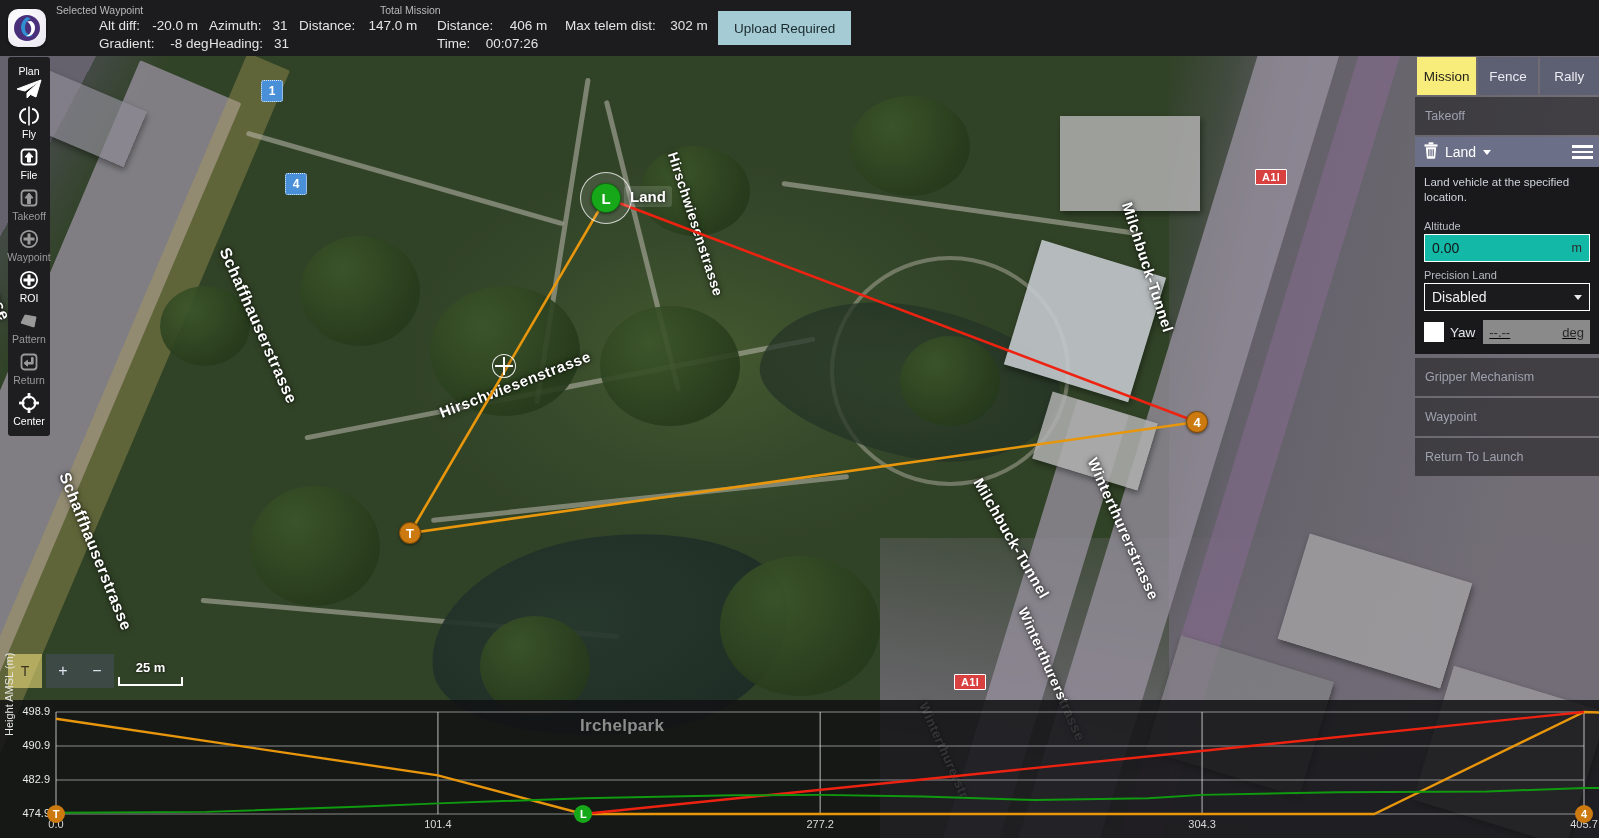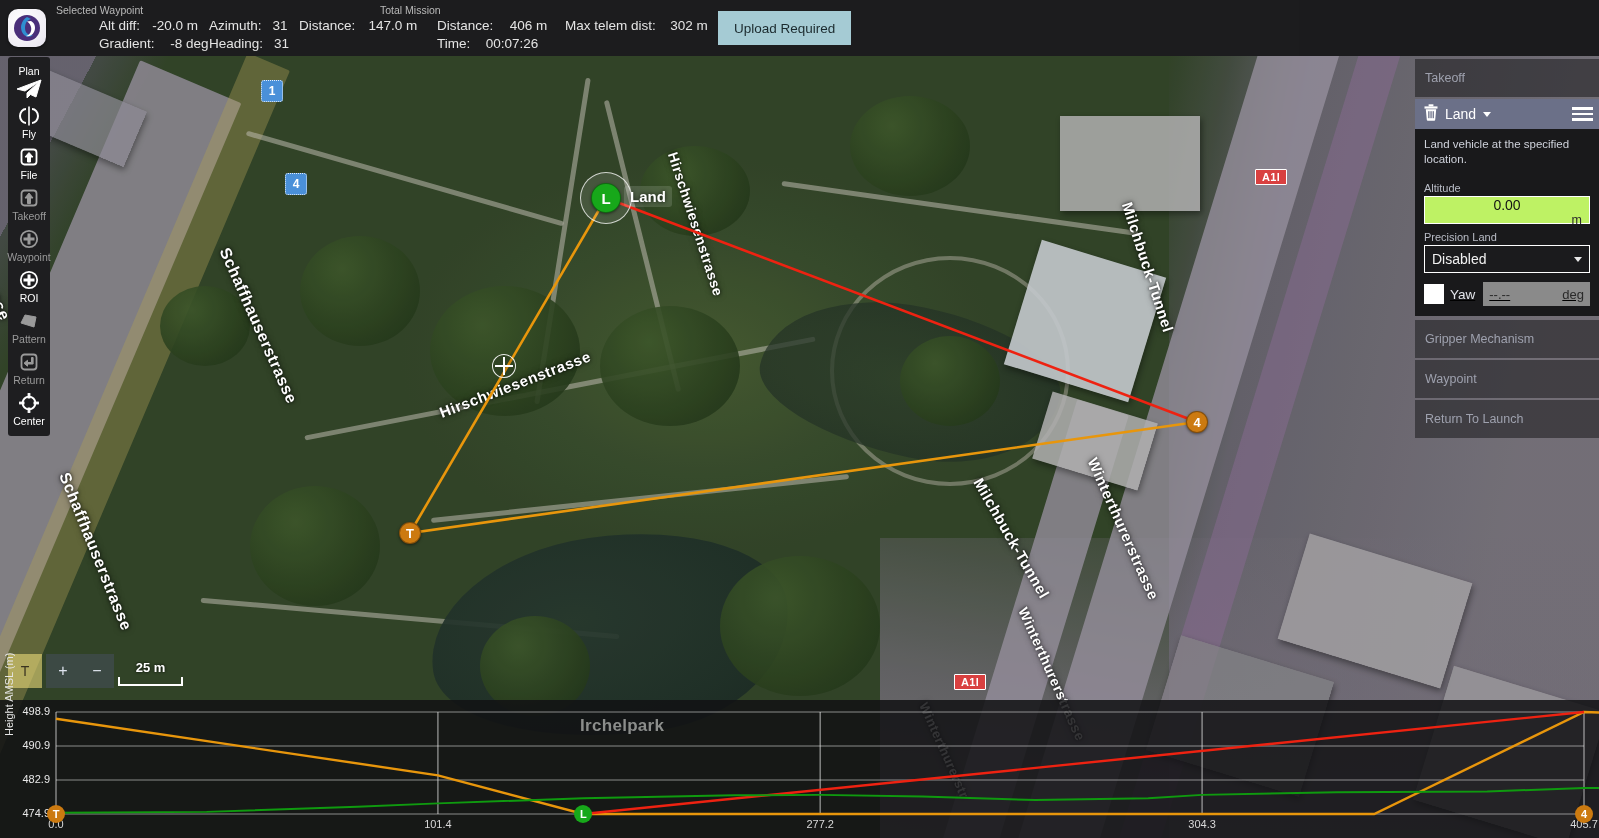--- a/index.html
+++ b/index.html
@@ -216,23 +216,23 @@
     border-top:5px solid #ffffff; margin-left:1px;
   }
   #land-hamb { margin-left:auto; display:flex; flex-direction:column; gap:3px; }
   #land-hamb i { display:block; width:21px; height:2.5px; background:#fff; }
 
   #land-body { background:#19191b; padding: 8px 9px 10px; }
   .descline { color:#cfd2db; font-size:11.5px; line-height:14.5px; }
   .descgap { height:9px; }
   .fieldlabel { color:#b9bcc6; font-size:11px; margin: 7px 0 2px; }
   .textfield {
-    height:28px; background:#bef264; border:1px solid #ffffff;
+    height:28px; background:#14b8a6; border:1px solid #ffffff;
     display:flex; align-items:center; padding: 0 7px;
-    color:#141414; font-size:14px;flex-direction:column;
+    color:#141414; font-size:14px;
   }
   .textfield .unit { margin-left:auto; font-size:12.5px; color:#2c2c2c; }
   .combo {
     height:28px; background:#1b1b1d; border:1.5px solid #ffffff;
     display:flex; align-items:center; padding: 0 7px;
     color:#f0f0f0; font-size:14px; cursor:pointer;
   }
   .combo .caret {
     margin-left:auto; width:0;height:0;
     border-left:4.5px solid transparent;border-right:4.5px solid transparent;
@@ -543,20 +543,25 @@
             <rect x="9.1" y="15" width="1.8" height="4.4" fill="currentColor"></rect>
             <rect x="0.6" y="9.1" width="4.4" height="1.8" fill="currentColor"></rect>
             <rect x="15" y="9.1" width="4.4" height="1.8" fill="currentColor"></rect>
           </svg>
         </span>
         <span class="ts-lab">Center</span>
       </div>
     </div>
 
   <div id="planpanel">
+    <div id="plan-tabs">
+        <div class="ptab sel">Mission</div>
+        <div class="ptab unsel">Fence</div>
+        <div class="ptab unsel">Rally</div>
+      </div>
 
     <div class="mi-row">
       <span>Takeoff</span>
     </div>
 
     <div id="land-card">
       <div id="land-head">
         <span class="trash">
           <svg width="16" height="17" viewBox="0 0 16 17" aria-hidden="true">
             <rect x="1.5" y="2.4" width="13" height="2.2" fill="#fff"></rect>

